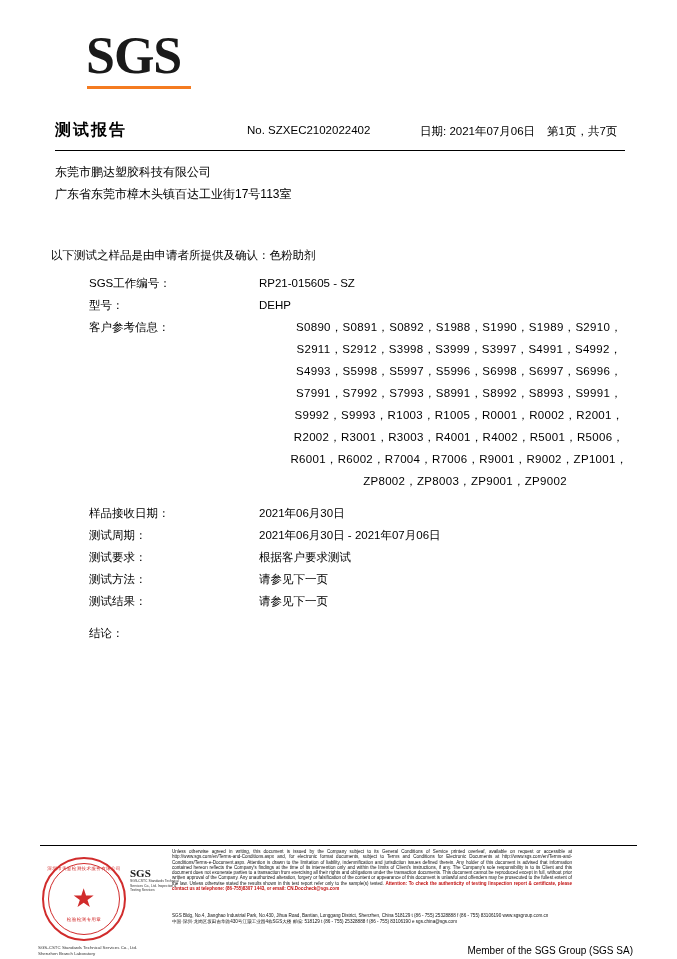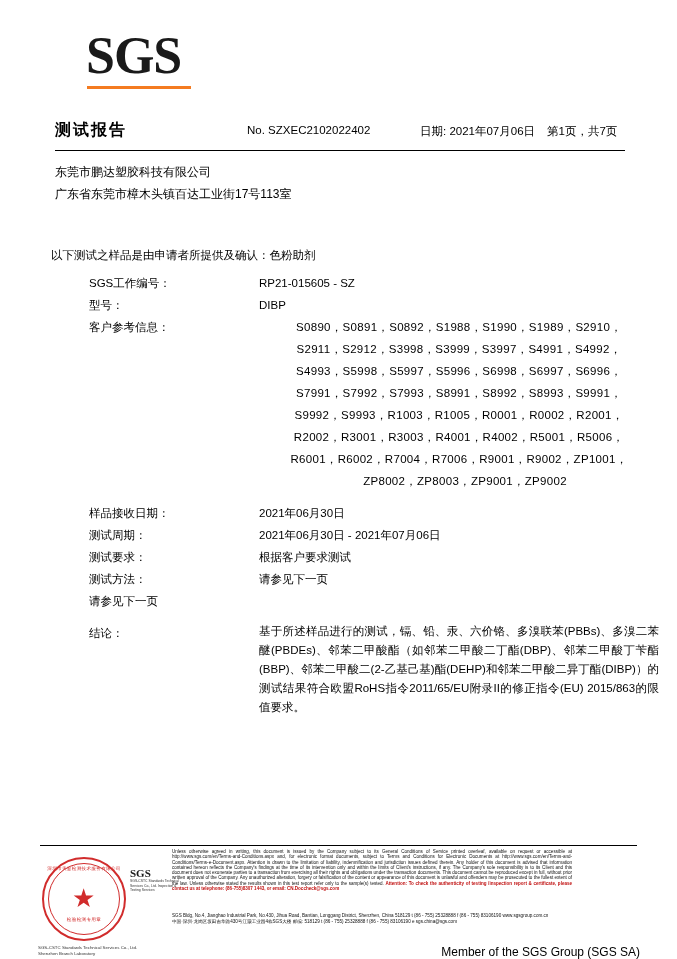--- a/index.html
+++ b/index.html
@@ -272,23 +272,23 @@
     left: 172px;
     top: 68px;
     width: 460px;
     font-size: 4.6px;
     line-height: 6.4px;
     color: #111;
   }
   .addr-row { white-space: nowrap; }
   .member {
     position: absolute;
-    right: 37px;
+    right: 44px;
     top: 100px;
-    font-size: 12px;
+    font-size: 10px;
     color: #000;
   }
 </style>
 </head>
 <body>
 
 <div class="page">
 
   <div class="logo-block">
     <div class="logo-text">SGS</div>
@@ -310,21 +310,21 @@
 
   <div class="fields">
 
     <div class="field-row">
       <div class="field-label">SGS工作编号：</div>
       <div class="field-value">RP21-015605 - SZ</div>
     </div>
 
     <div class="field-row">
       <div class="field-label">型号：</div>
-      <div class="field-value">DIBP</div>
+      <div class="field-value">DEHP</div>
     </div>
 
     <div class="field-row">
       <div class="field-label">客户参考信息：</div>
       <div class="ref-block">
         <div class="ref-line">S0890，S0891，S0892，S1988，S1990，S1989，S2910，</div>
         <div class="ref-line">S2911，S2912，S3998，S3999，S3997，S4991，S4992，</div>
         <div class="ref-line">S4993，S5998，S5997，S5996，S6998，S6997，S6996，</div>
         <div class="ref-line">S7991，S7992，S7993，S8991，S8992，S8993，S9991，</div>
         <div class="ref-line">S9992，S9993，R1003，R1005，R0001，R0002，R2001，</div>
@@ -350,28 +350,28 @@
       <div class="field-label">测试要求：</div>
       <div class="field-value">根据客户要求测试</div>
     </div>
 
     <div class="field-row">
       <div class="field-label">测试方法：</div>
       <div class="field-value">请参见下一页</div>
     </div>
 
     <div class="field-row">
+      <div class="field-label">测试结果：</div>
       <div class="field-value">请参见下一页</div>
     </div>
 
     <div class="spacer-sm"></div>
 
     <div class="field-row">
       <div class="field-label">结论：</div>
-      <div class="concl-value">基于所述样品进行的测试，镉、铅、汞、六价铬、多溴联苯(PBBs)、多溴二苯醚(PBDEs)、邻苯二甲酸酯（如邻苯二甲酸二丁酯(DBP)、邻苯二甲酸丁苄酯(BBP)、邻苯二甲酸二(2-乙基己基)酯(DEHP)和邻苯二甲酸二异丁酯(DIBP)）的测试结果符合欧盟RoHS指令2011/65/EU附录II的修正指令(EU) 2015/863的限值要求。</div>
     </div>
 
   </div>
 
   <div class="footer">
     <div class="footer-rule"></div>
 
     <div class="stamp">
       <div class="stamp-outer"></div>
       <div class="stamp-inner"></div>

